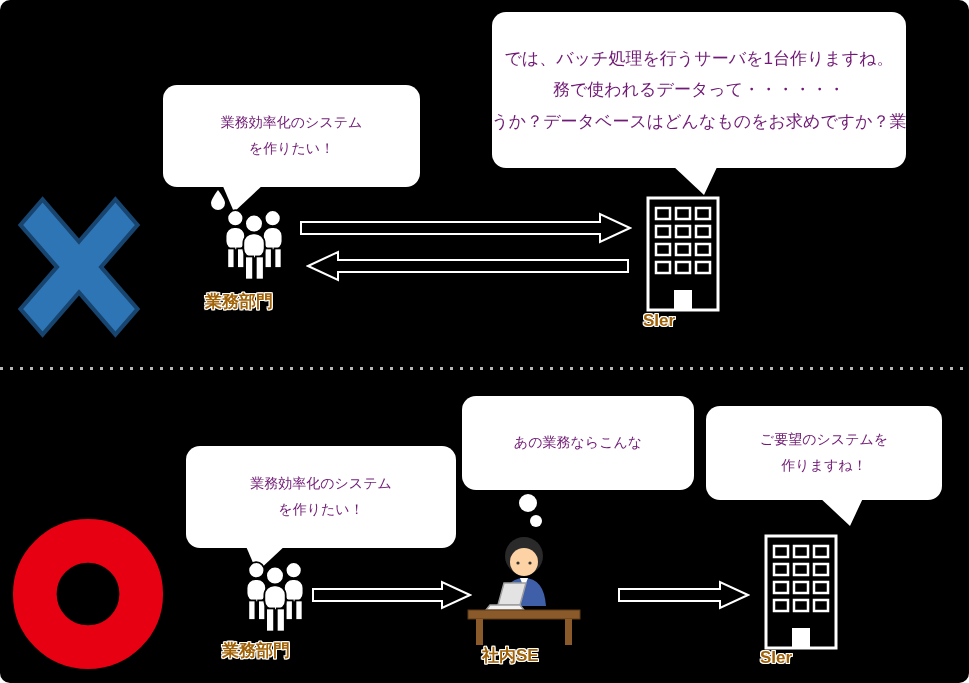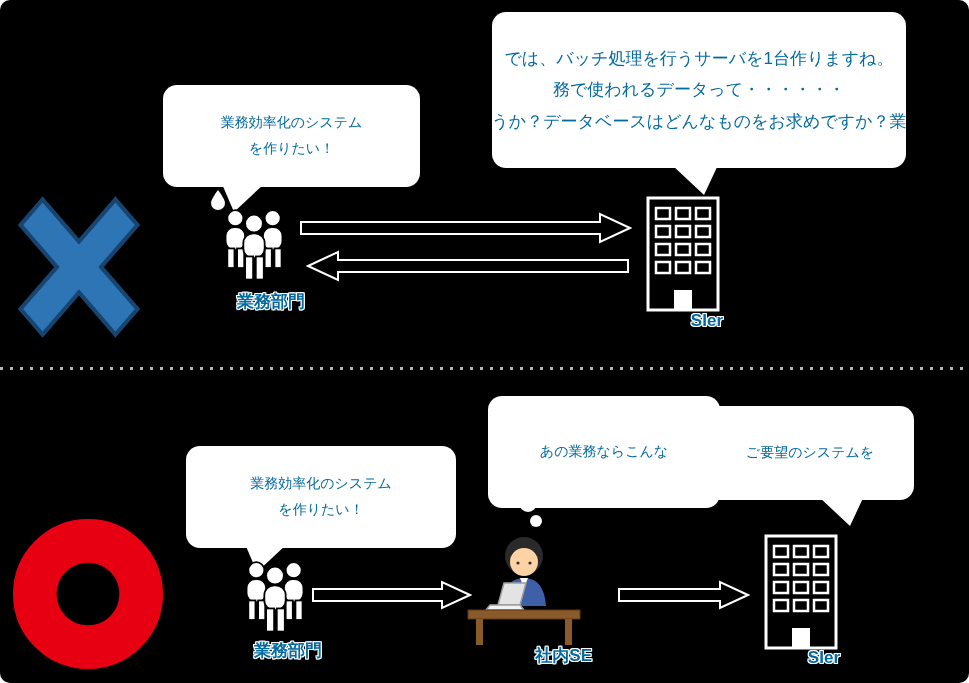--- a/index.html
+++ b/index.html
@@ -2,30 +2,30 @@
 <html><head>
 <meta charset="utf-8">
 <style>
   html,body{margin:0;padding:0;background:#fff;}
   .canvas{
     position:relative;width:969px;height:683px;background:#000;
     border-radius:10px;overflow:hidden;
     font-family:"Liberation Sans","DejaVu Sans",sans-serif;
   }
   .bubble{
-    position:absolute;background:#fff;color:#0369a1;border-radius:14px;
+    position:absolute;background:#fff;color:#701a75;border-radius:14px;
     display:flex;flex-direction:column;align-items:center;justify-content:center;
     text-align:center;
   }
   .bubble .line{white-space:nowrap;}
   .bubble-lg{font-size:14px;line-height:1.85;font-weight:500;}
   .bubble-sm{font-size:17px;line-height:1.85;font-weight:500;}
   .tail{position:absolute;}
   .caption{
-    position:absolute;font-size:17px;font-weight:bold;color:#0369a1;text-align:right;
+    position:absolute;font-size:17px;font-weight:bold;color:#a16207;text-align:left;
     text-shadow:-1px -1px 0 #fff,1px -1px 0 #fff,-1px 1px 0 #fff,1px 1px 0 #fff,
                  0 -1px 0 #fff,0 1px 0 #fff,-1px 0 0 #fff,1px 0 0 #fff;
   }
   .dotted-sep{
     position:absolute;left:0;top:367px;width:969px;height:3px;
     background:repeating-linear-gradient(to right,#b5b5b5 0 3px,transparent 3px 10px);
   }
   .abs{position:absolute;}
   .thought-dot{
     position:absolute;background:#fff;border-radius:50%;
@@ -114,28 +114,29 @@
   </svg>
 
   <div class="bubble bubble-lg" style="left:186px;top:446px;width:270px;height:102px;">
     <div class="line">業務効率化のシステム</div>
     <div class="line">を作りたい！</div>
   </div>
   <svg class="tail" style="left:245px;top:544px;" width="42" height="28">
     <polygon points="0,0 42,0 12,28" fill="#ffffff"></polygon>
   </svg>
 
-  <div class="bubble bubble-lg" style="left:488px;top:396px;width:232px;height:112px;">
+  <div class="bubble bubble-lg" style="left:462px;top:396px;width:232px;height:94px;">
     <div class="line">あの業務ならこんな</div>
   </div>
   <div class="thought-dot" style="left:519px;top:494px;width:18px;height:18px;"></div>
   <div class="thought-dot" style="left:530px;top:515px;width:12px;height:12px;"></div>
 
-  <div class="bubble bubble-lg" style="left:706px;top:406px;width:208px;height:94px;">
+  <div class="bubble bubble-lg" style="left:706px;top:406px;width:236px;height:94px;">
     <div class="line">ご要望のシステムを</div>
+    <div class="line">作りますね！</div>
   </div>
   <svg class="tail" style="left:818px;top:496px;" width="46" height="30">
     <polygon points="0,0 46,0 32,30" fill="#ffffff"></polygon>
   </svg>
 
   <svg class="abs" style="left:235px;top:556px;" width="80" height="88" viewBox="0 0 90 95">
     <g fill="#ffffff" stroke="#000000" stroke-width="2">
       <circle cx="24" cy="14" r="9"></circle>
       <rect x="13" y="24" width="22" height="26" rx="10"></rect>
       <rect x="15" y="48" width="8" height="22"></rect>

